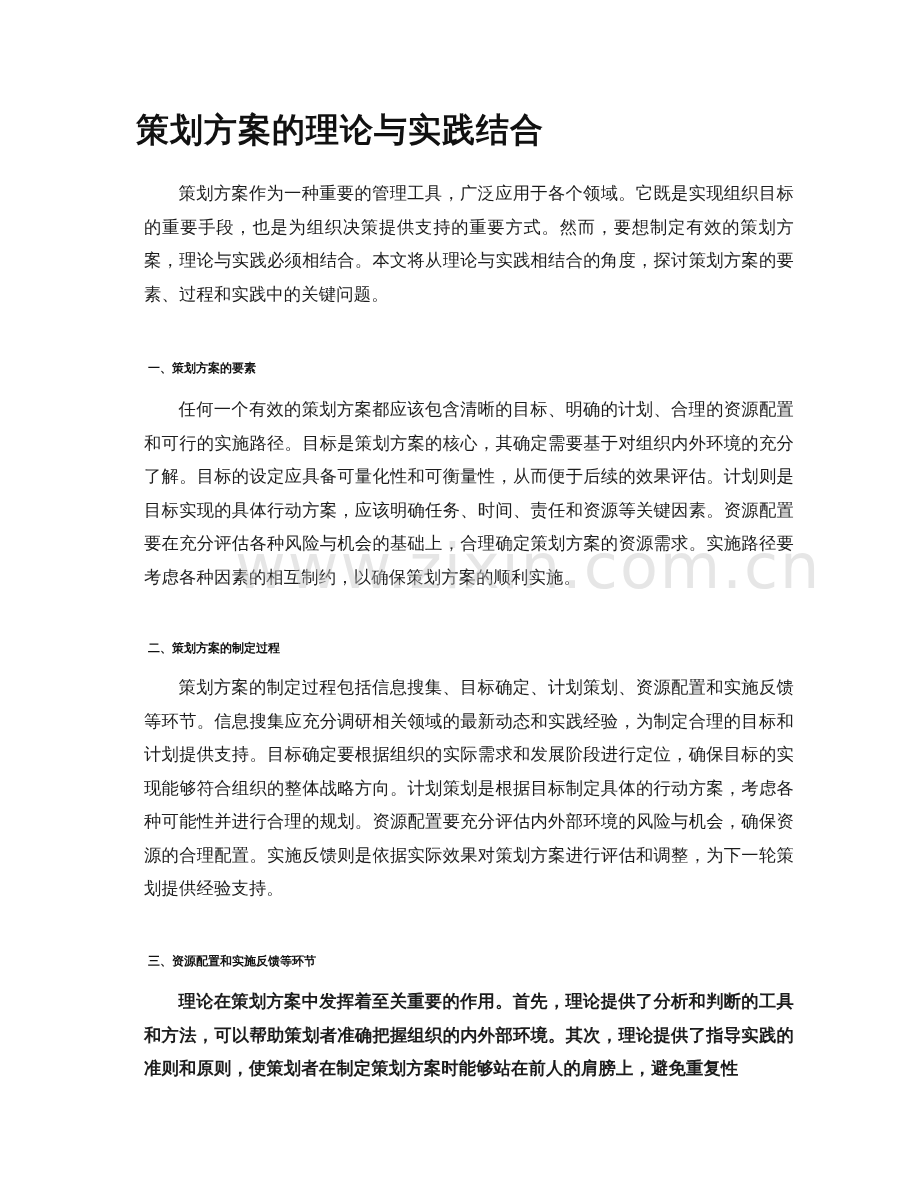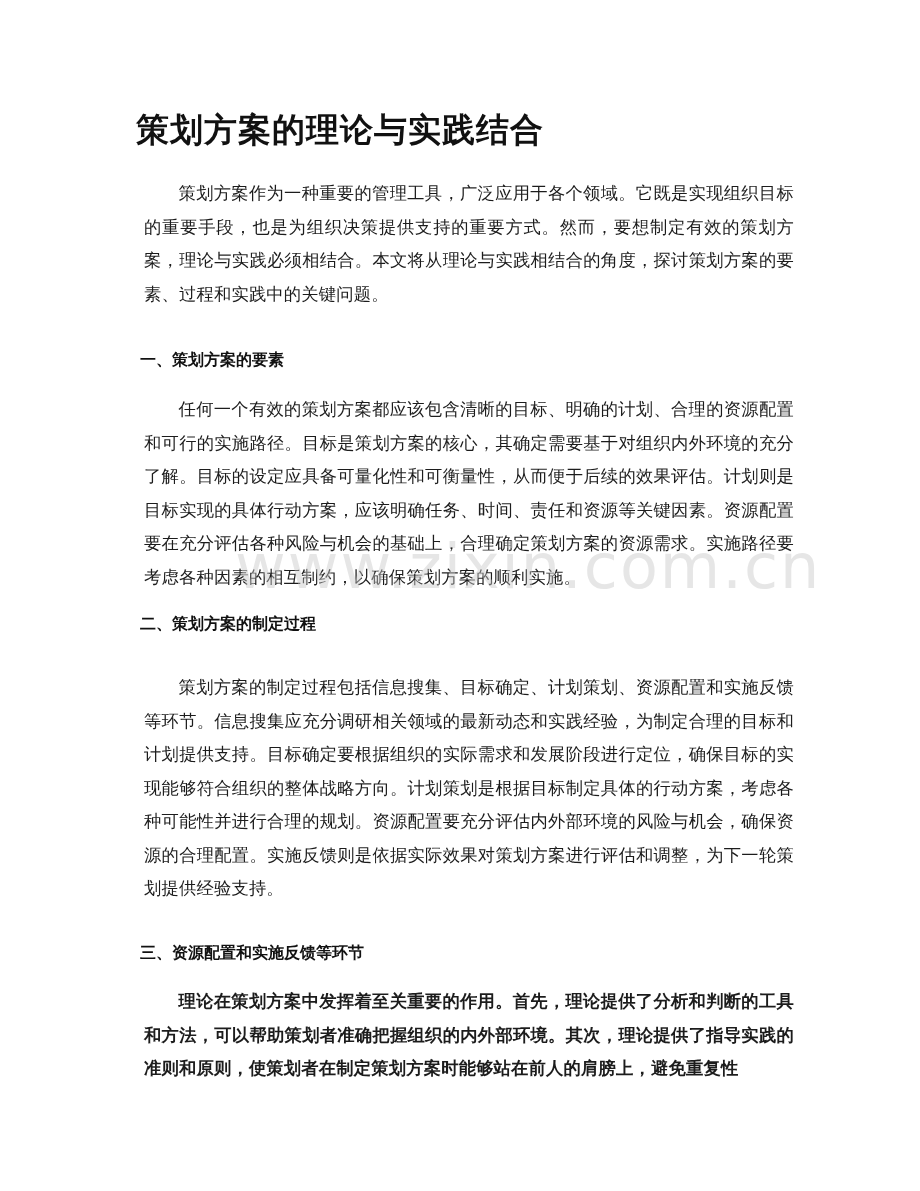--- a/index.html
+++ b/index.html
@@ -45,23 +45,23 @@
       text-align: justify;
       margin: 0;
       color: #1c1c1c;
       letter-spacing: 0.2px;
     }
     .heading {
       position: absolute;
       left: 0;
       font-family: "DejaVu Sans", "Liberation Sans", sans-serif;
       font-weight: bold;
-      font-size: 16px;
+      font-size: 12px;
       line-height: 28px;
-      margin: 4px;
+      margin: 12px;
       color: #111;
     }
     .watermark {
       position: absolute;
       left: 235px;
       top: 532px;
       font-family: "DejaVu Sans", "Liberation Sans", sans-serif;
       font-size: 62px;
       color: rgba(200, 200, 200, 0.45);
       letter-spacing: 2px;
@@ -74,20 +74,20 @@
 <body>
 
 <div class="page">
   <h1 class="doc-title">策划方案的理论与实践结合</h1>
 
   <p class="para" style="top:177px;">策划方案作为一种重要的管理工具，广泛应用于各个领域。它既是实现组织目标的重要手段，也是为组织决策提供支持的重要方式。然而，要想制定有效的策划方案，理论与实践必须相结合。本文将从理论与实践相结合的角度，探讨策划方案的要素、过程和实践中的关键问题。</p>
 
   <h2 class="heading" style="top:342px;">一、策划方案的要素</h2>
   <p class="para" style="top:393px;">任何一个有效的策划方案都应该包含清晰的目标、明确的计划、合理的资源配置和可行的实施路径。目标是策划方案的核心，其确定需要基于对组织内外环境的充分了解。目标的设定应具备可量化性和可衡量性，从而便于后续的效果评估。计划则是目标实现的具体行动方案，应该明确任务、时间、责任和资源等关键因素。资源配置要在充分评估各种风险与机会的基础上，合理确定策划方案的资源需求。实施路径要考虑各种因素的相互制约，以确保策划方案的顺利实施。</p>
 
-  <h2 class="heading" style="top:606px;text-align:right;">二、策划方案的制定过程</h2>
+  <h2 class="heading" style="top:622px;text-align:right;">二、策划方案的制定过程</h2>
   <p class="para" style="top:671px;">策划方案的制定过程包括信息搜集、目标确定、计划策划、资源配置和实施反馈等环节。信息搜集应充分调研相关领域的最新动态和实践经验，为制定合理的目标和计划提供支持。目标确定要根据组织的实际需求和发展阶段进行定位，确保目标的实现能够符合组织的整体战略方向。计划策划是根据目标制定具体的行动方案，考虑各种可能性并进行合理的规划。资源配置要充分评估内外部环境的风险与机会，确保资源的合理配置。实施反馈则是依据实际效果对策划方案进行评估和调整，为下一轮策划提供经验支持。</p>
 
   <h2 class="heading" style="top:935px;">三、资源配置和实施反馈等环节</h2>
   <p class="para" style="top:985px;font-weight:bold;">理论在策划方案中发挥着至关重要的作用。首先，理论提供了分析和判断的工具和方法，可以帮助策划者准确把握组织的内外部环境。其次，理论提供了指导实践的准则和原则，使策划者在制定策划方案时能够站在前人的肩膀上，避免重复性</p>
 </div>
 
 <div class="watermark">www.zixin.com.cn</div>
 
 </body></html>

